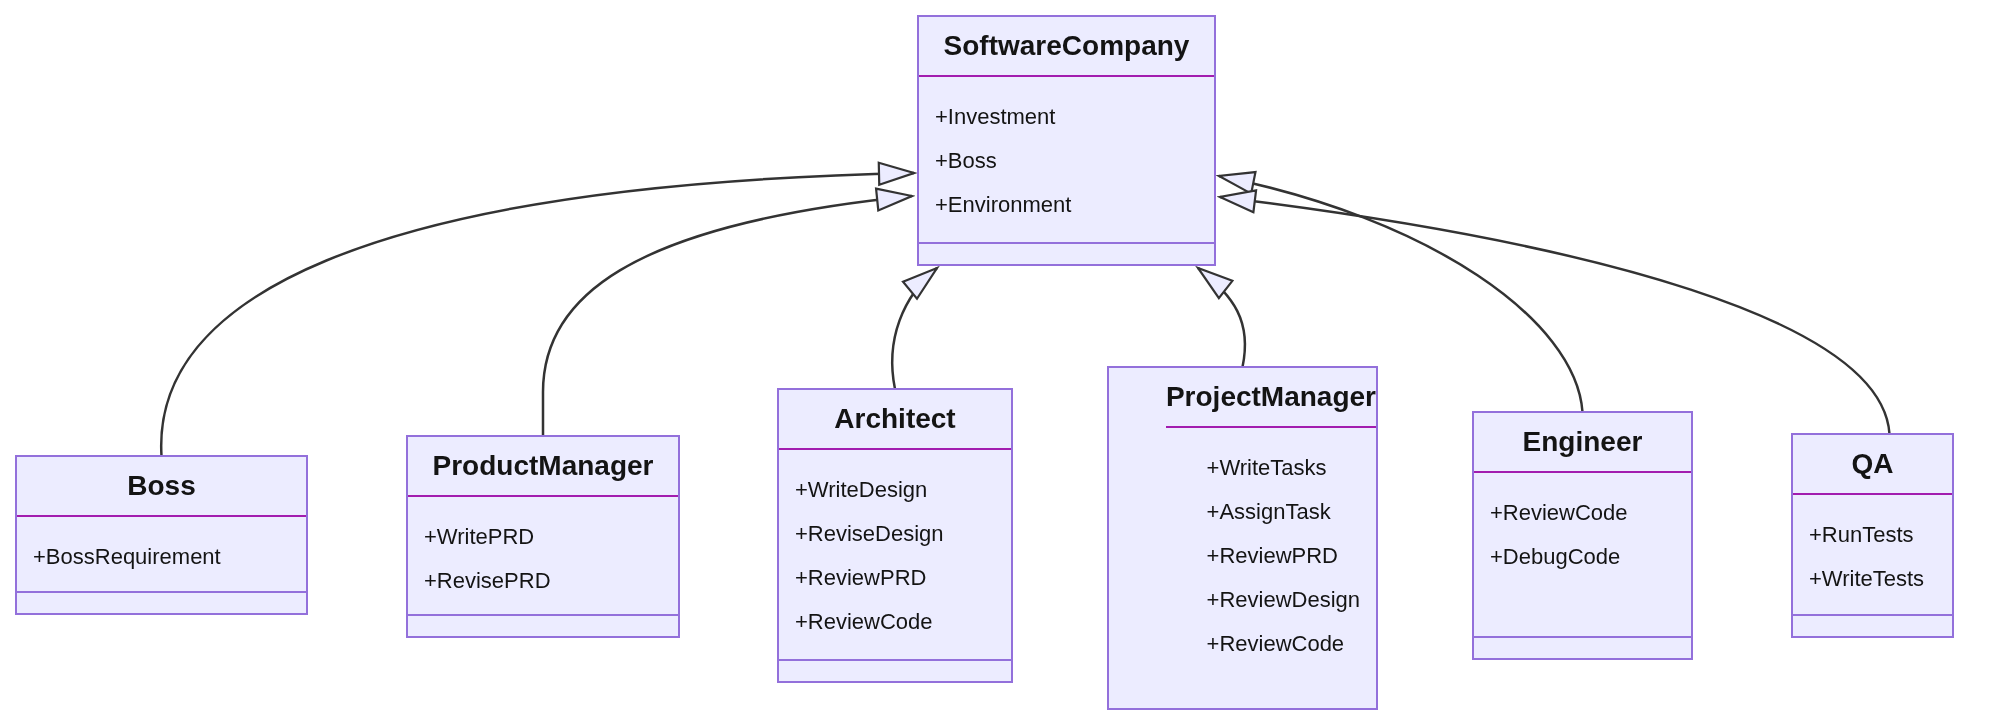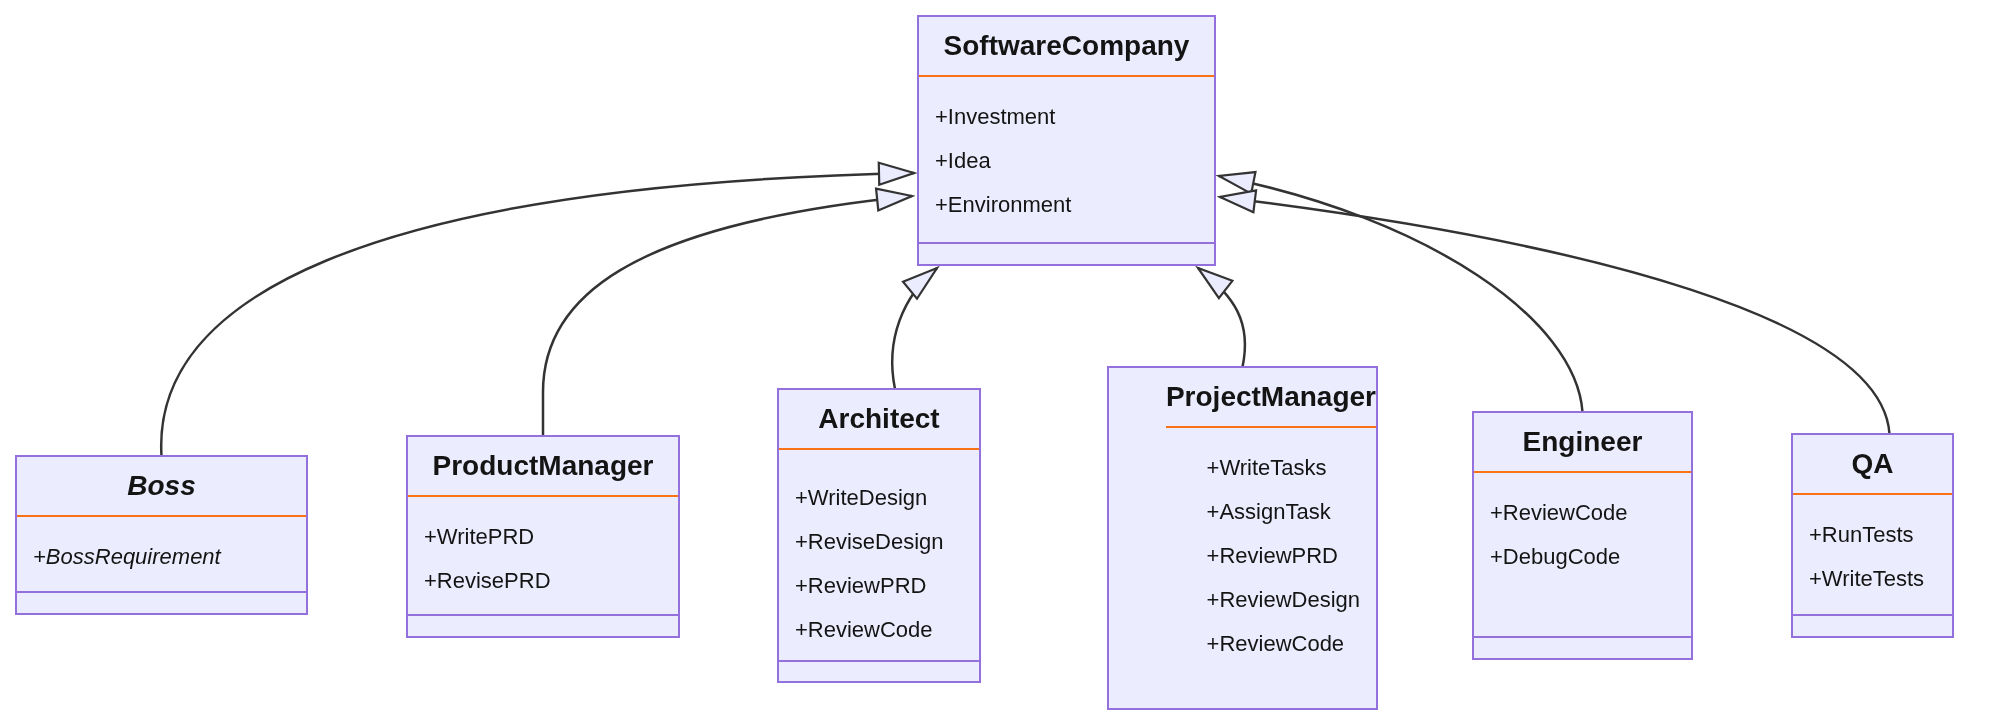--- a/index.html
+++ b/index.html
@@ -30,21 +30,21 @@
     border: 2px solid #9370DB;
     box-sizing: border-box;
     color: #141414;
   }
   .cls-title {
     flex: 0 0 58px;
     line-height: 58px;
     text-align: center;
     font-weight: bold;
     font-size: 28px;
-    border-bottom: 2px solid #f97316;
+    border-bottom: 2px solid #a21caf;
     white-space: nowrap;
   }
   .cls-attrs {
     flex: 1 1 auto;
     padding: 18px 16px 0 16px;
     font-size: 22px;
   }
   .cls-attrs .member {
     line-height: 44px;
     white-space: nowrap;
@@ -72,44 +72,44 @@
       <path d="M 1242.5 367 C 1252 322, 1234 296, 1198 268" marker-end="url(#tri)"></path>
       <path d="M 1582.5 412 C 1576 320, 1430 218, 1219 176" marker-end="url(#tri)"></path>
       <path d="M 1889.5 434 C 1882 320, 1590 242, 1220 197" marker-end="url(#tri)"></path>
     </g>
   </svg>
 
   <div class="cls" style="left:917px; top:15px; width:299px; height:251px;">
     <div class="cls-title">SoftwareCompany</div>
     <div class="cls-attrs">
       <div class="member">+Investment</div>
-      <div class="member">+Idea</div>
+      <div class="member">+Boss</div>
       <div class="member">+Environment</div>
     </div>
     <div class="cls-footer"></div>
   </div>
 
-  <div class="cls" style="left:15px; top:455px; width:293px; height:160px;font-style:italic;">
+  <div class="cls" style="left:15px; top:455px; width:293px; height:160px;">
     <div class="cls-title">Boss</div>
     <div class="cls-attrs">
       <div class="member">+BossRequirement</div>
     </div>
     <div class="cls-footer"></div>
   </div>
 
   <div class="cls" style="left:406px; top:435px; width:274px; height:203px;">
     <div class="cls-title">ProductManager</div>
     <div class="cls-attrs">
       <div class="member">+WritePRD</div>
       <div class="member">+RevisePRD</div>
     </div>
     <div class="cls-footer"></div>
   </div>
 
-  <div class="cls" style="left:777px; top:388px; width:204px; height:295px;gap:8px;">
+  <div class="cls" style="left:777px; top:388px; width:236px; height:295px;">
     <div class="cls-title">Architect</div>
     <div class="cls-attrs">
       <div class="member">+WriteDesign</div>
       <div class="member">+ReviseDesign</div>
       <div class="member">+ReviewPRD</div>
       <div class="member">+ReviewCode</div>
     </div>
     <div class="cls-footer"></div>
   </div>
 

